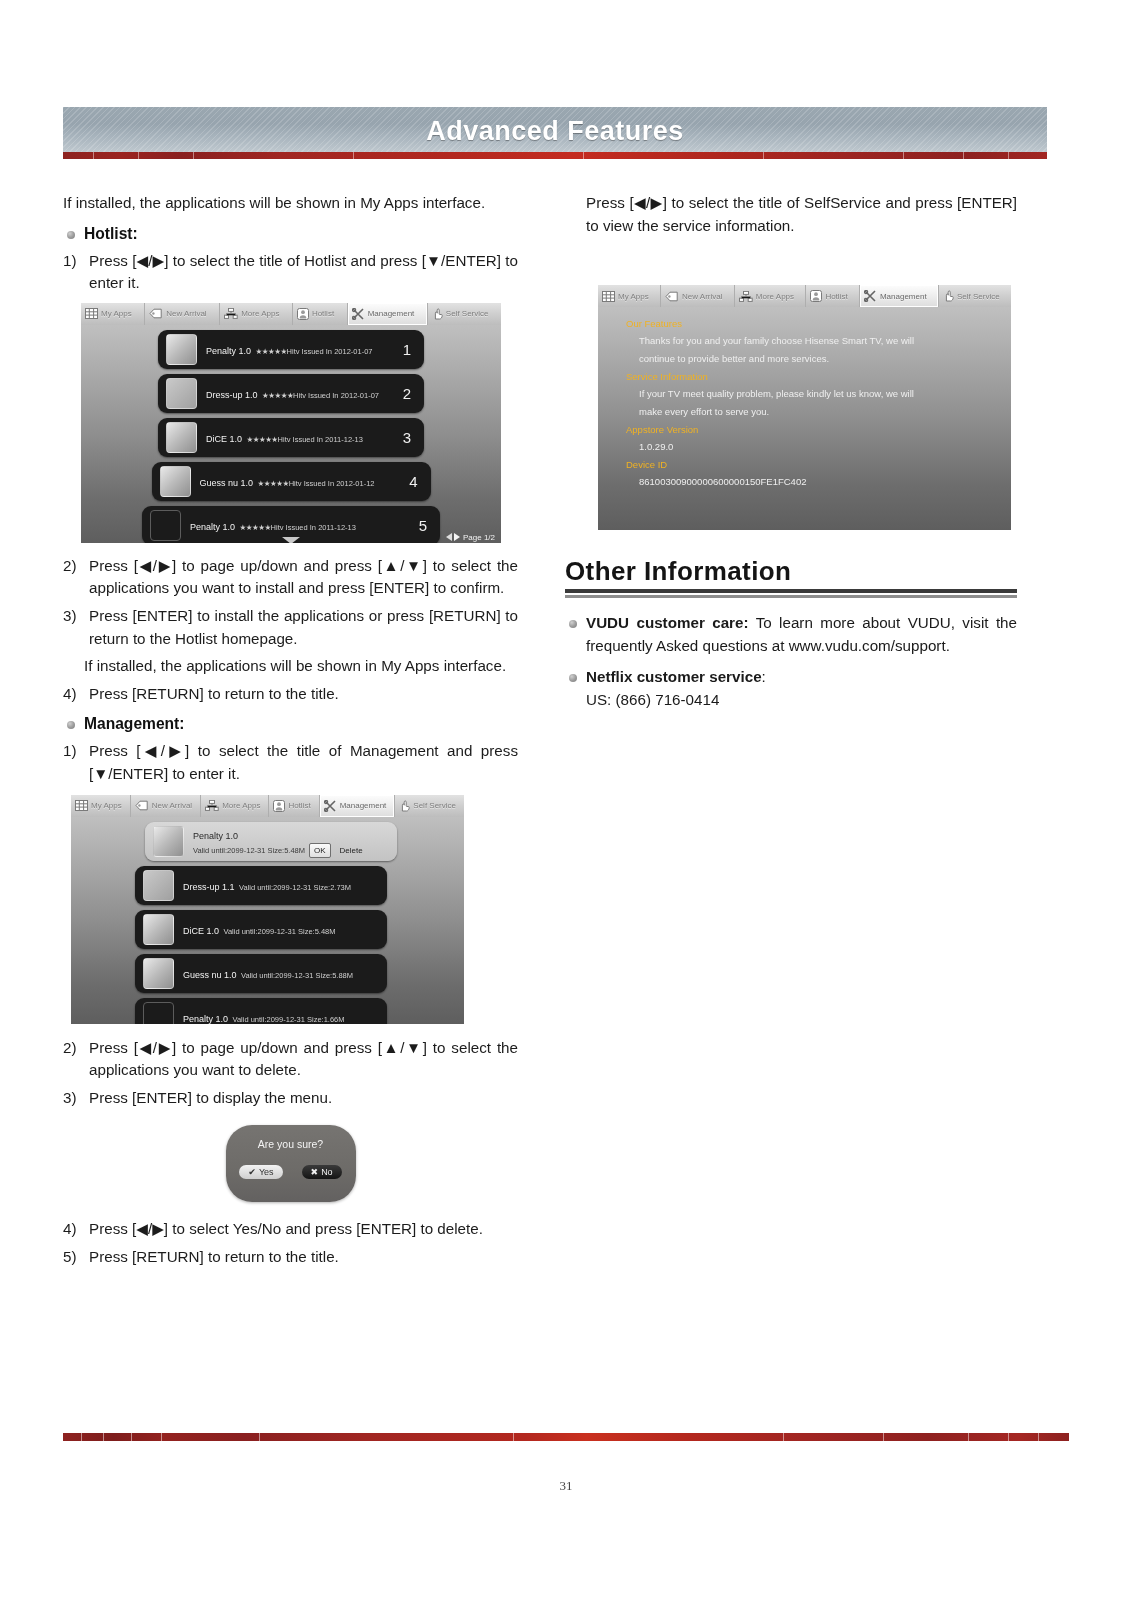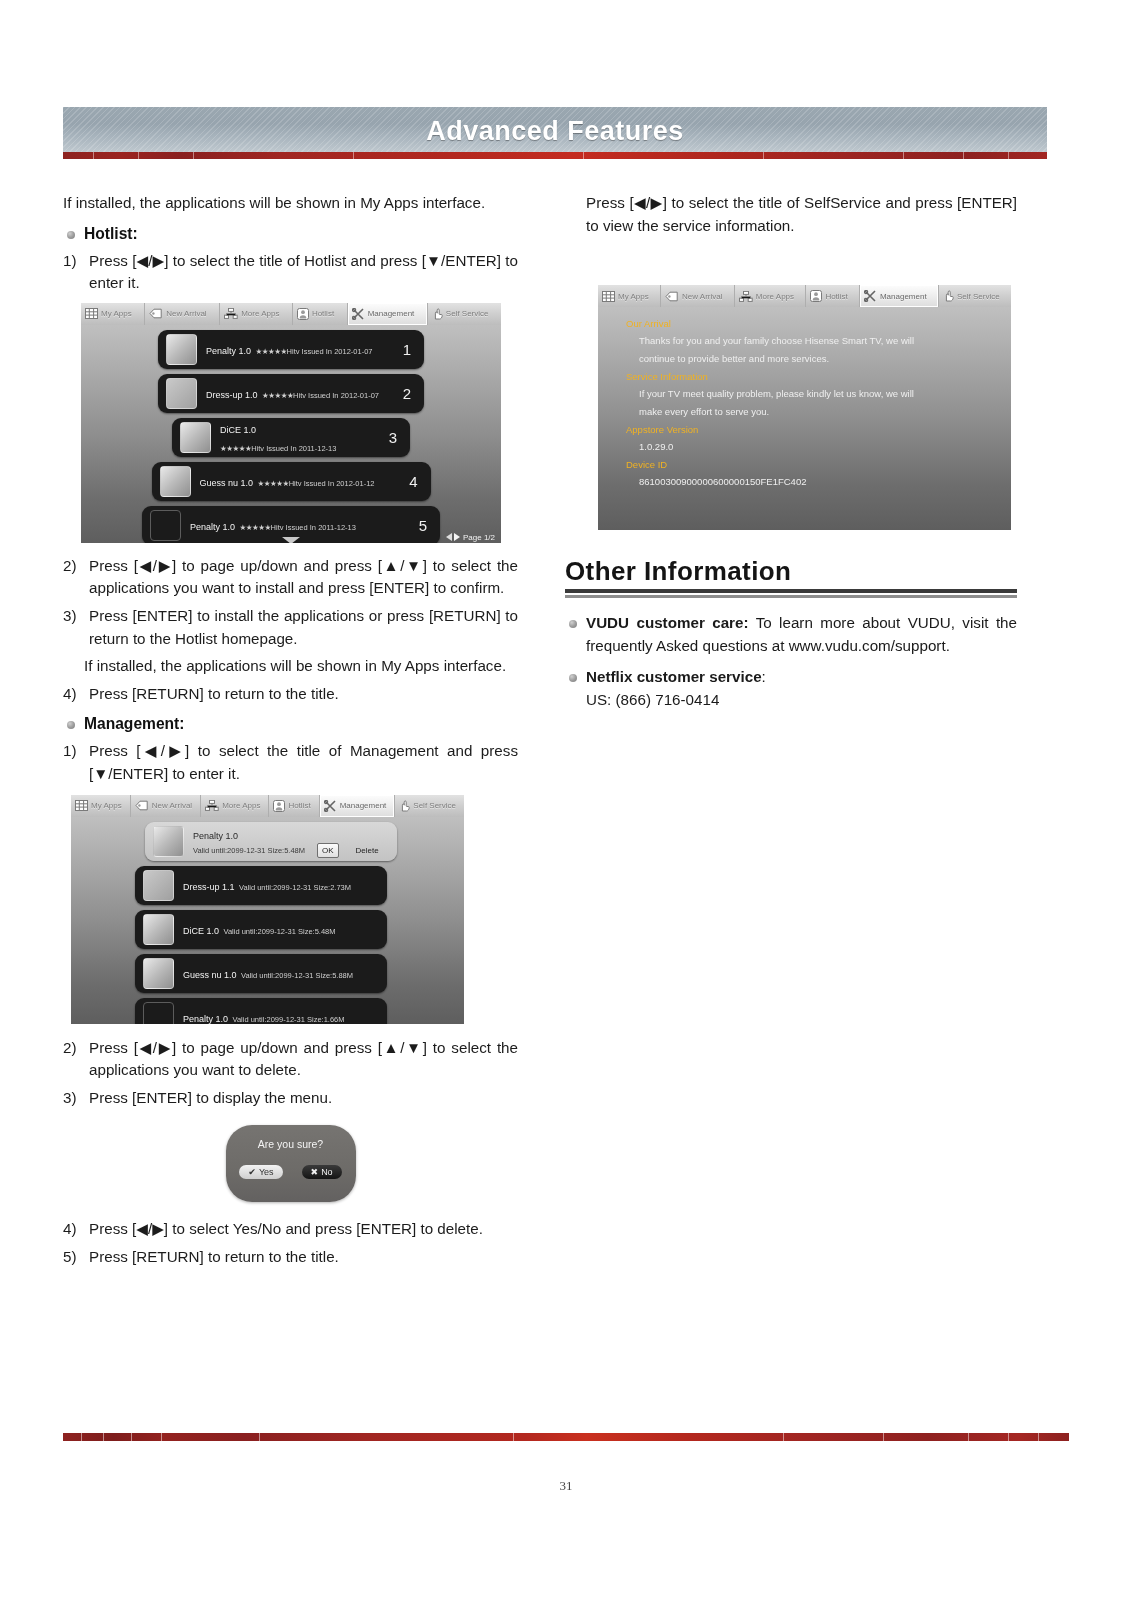--- a/index.html
+++ b/index.html
@@ -136,21 +136,21 @@
   .app-row.sel .app-title { color:#2a2a2a; }
   .app-sub { font-size:7.5px; color:#cfcfcf; line-height:11px; white-space:nowrap; }
   .app-row.sel .app-sub { color:#3a3a3a; }
   .app-sub .stars { letter-spacing:-.5px; }
   .app-idx {
     flex:0 0 auto; width:34px; text-align:center;
     font-size:15px; color:#f0f0f0; font-weight:400;
   }
   .btn-mini {
     display:inline-block; font-size:8px; line-height:11px;
-    padding:1px 4px; margin-left:12px; color:#1f1f1f;
+    padding:1px 4px; margin-left:4px; color:#1f1f1f;
     background:linear-gradient(180deg,#fbfbfb,#e0e0e0);
     border:1px solid #6f6f6f; border-radius:2px; vertical-align:middle;
   }
   .btn-mini.flat { border-color:transparent; background:transparent; }
   .page-ind {
     position:absolute; right:6px; bottom:3px;
     font-size:8px; color:#f0f0f0; display:flex; align-items:center; gap:3px;
   }
   .chev-down {
     position:absolute; left:50%; bottom:1px; transform:translateX(-50%);
@@ -280,21 +280,21 @@
         <span class="app-idx">1</span>
       </div>
       <div class="app-row" style="width:266px">
         <span class="app-thumb faint"></span>
         <span class="app-meta">
           <span class="app-title">Dress-up  1.0</span>
           <span class="app-sub"><span class="stars">★★★★★</span><span>Hitv Issued In 2012-01-07</span></span>
         </span>
         <span class="app-idx">2</span>
       </div>
-      <div class="app-row" style="width:238px">
+      <div class="app-row" style="width:266px">
         <span class="app-thumb"></span>
         <span class="app-meta">
           <span class="app-title">DiCE  1.0</span>
           <span class="app-sub"><span class="stars">★★★★★</span><span>Hitv Issued In 2011-12-13</span></span>
         </span>
         <span class="app-idx">3</span>
       </div>
       <div class="app-row" style="width:279px">
         <span class="app-thumb"></span>
         <span class="app-meta">
@@ -516,21 +516,21 @@
         <span>Management</span>
       </div>
       <div class="tv-tab" style="border-right:none">
         <svg width="11" height="12" viewBox="0 0 11 12">
             <path d="M3.4 11V5.2c0-.8.3-1.3.9-1.3s.9.5.9 1.3V2.2c0-.8.4-1.3 1-1.3s1 .5 1 1.3v3.5c0 .5.2.8.6.8h1.6c.5 0 .8.4.8.9 0 1.9-1.1 3.6-2.6 3.6z" fill="#fff" stroke="#7a7a7a"></path>
           </svg>
         <span>Self Service</span>
       </div>
     </div>
     <div class="ss-body">
-      <div class="ss-head">Our Arrival</div>
+      <div class="ss-head">Our Features</div>
       <div class="ss-text">Thanks for you and your family choose Hisense Smart TV, we will</div>
       <div class="ss-text">continue to provide better and more services.</div>
       <div class="ss-head">Service Information</div>
       <div class="ss-text">If your TV meet quality problem, please kindly let us know, we will</div>
       <div class="ss-text">make every effort to serve you.</div>
       <div class="ss-head">Appstore Version</div>
       <div class="ss-text">1.0.29.0</div>
       <div class="ss-head">Device ID</div>
       <div class="ss-text">86100300900000600000150FE1FC402</div>
     </div>

